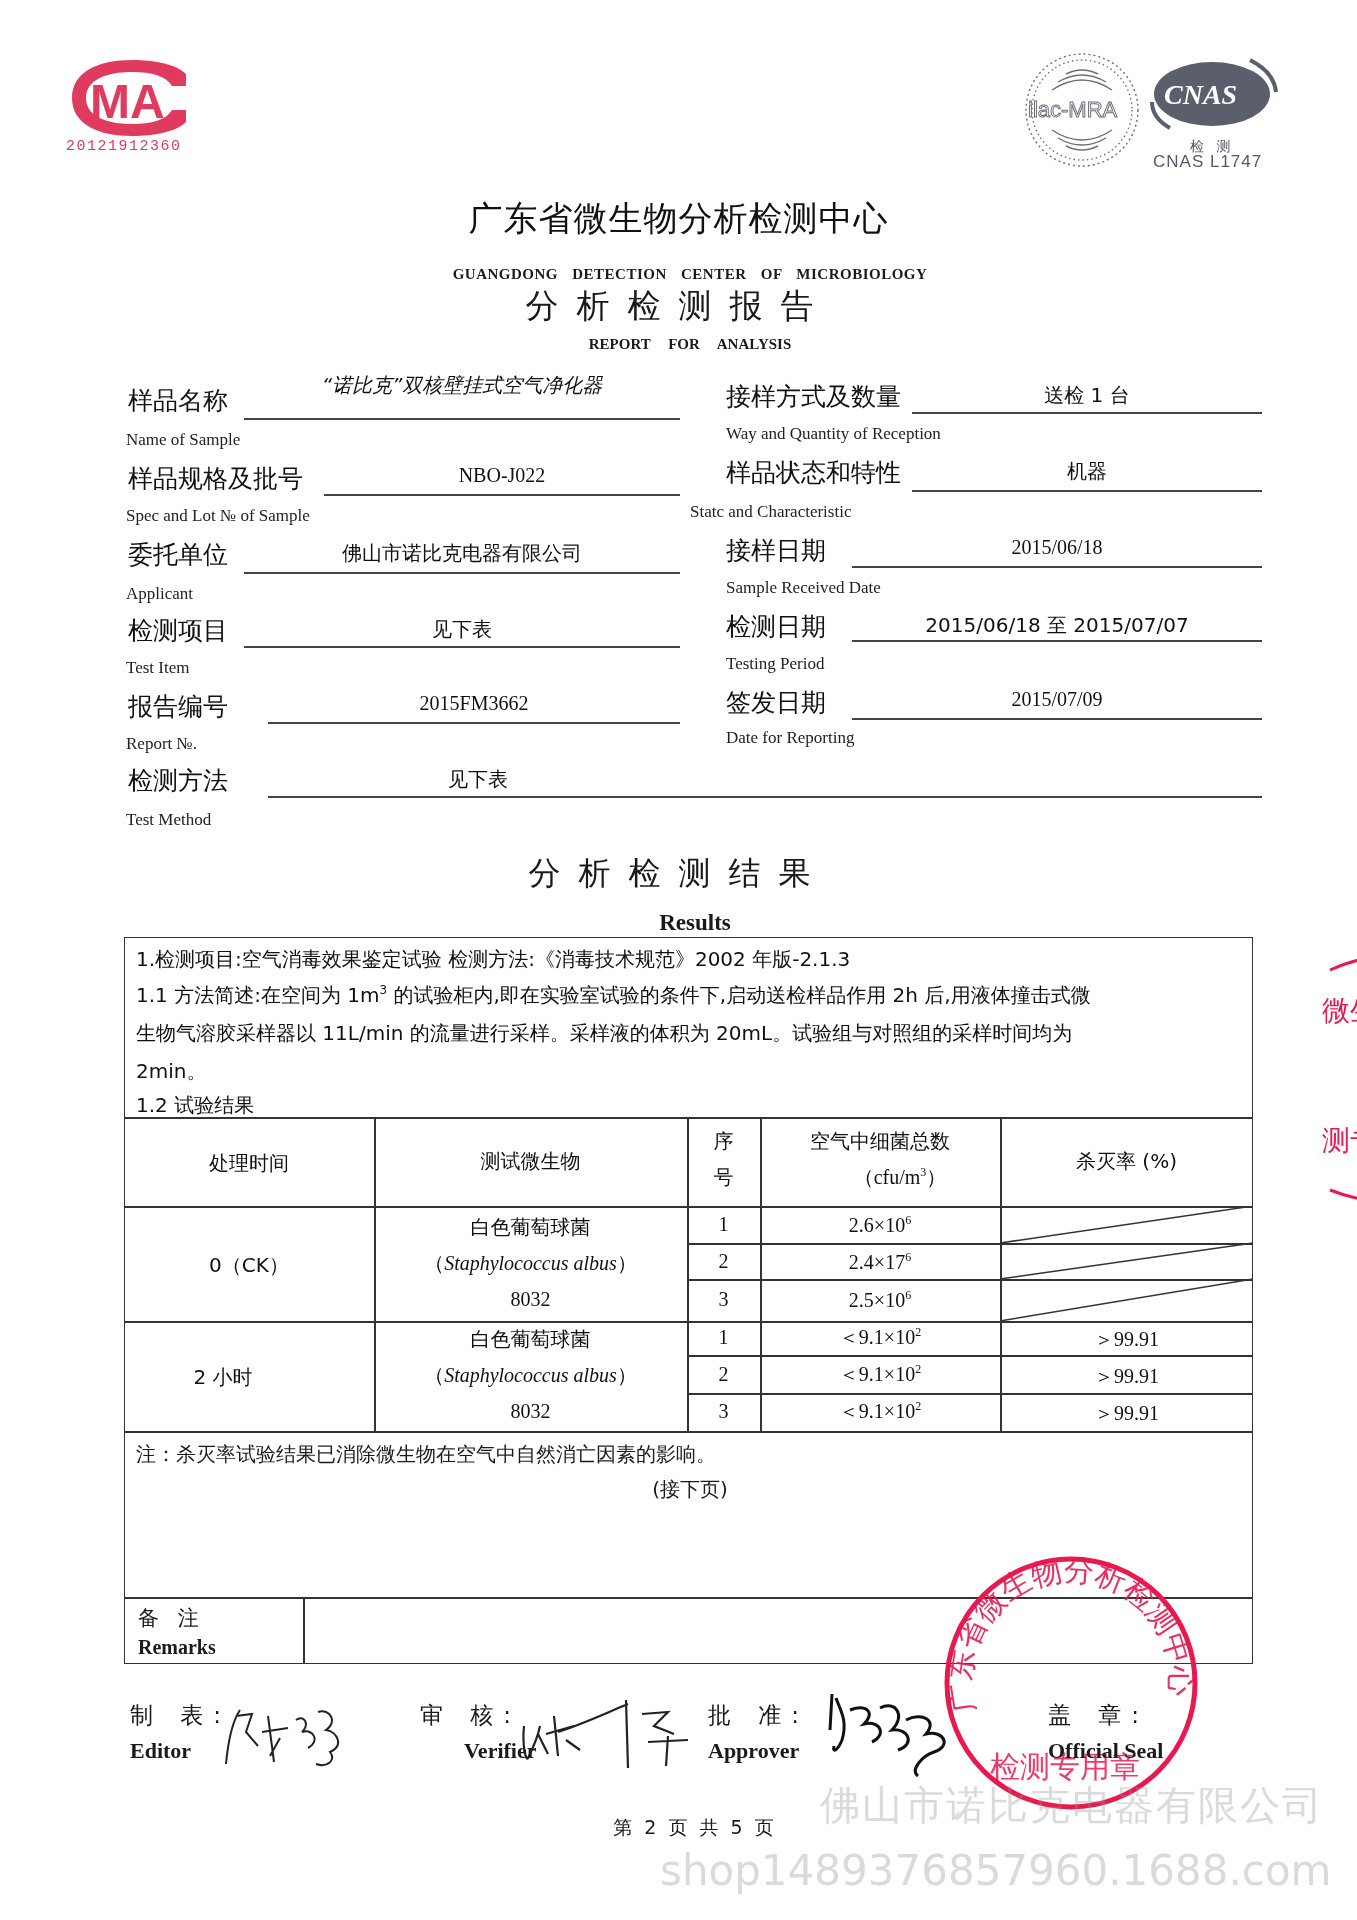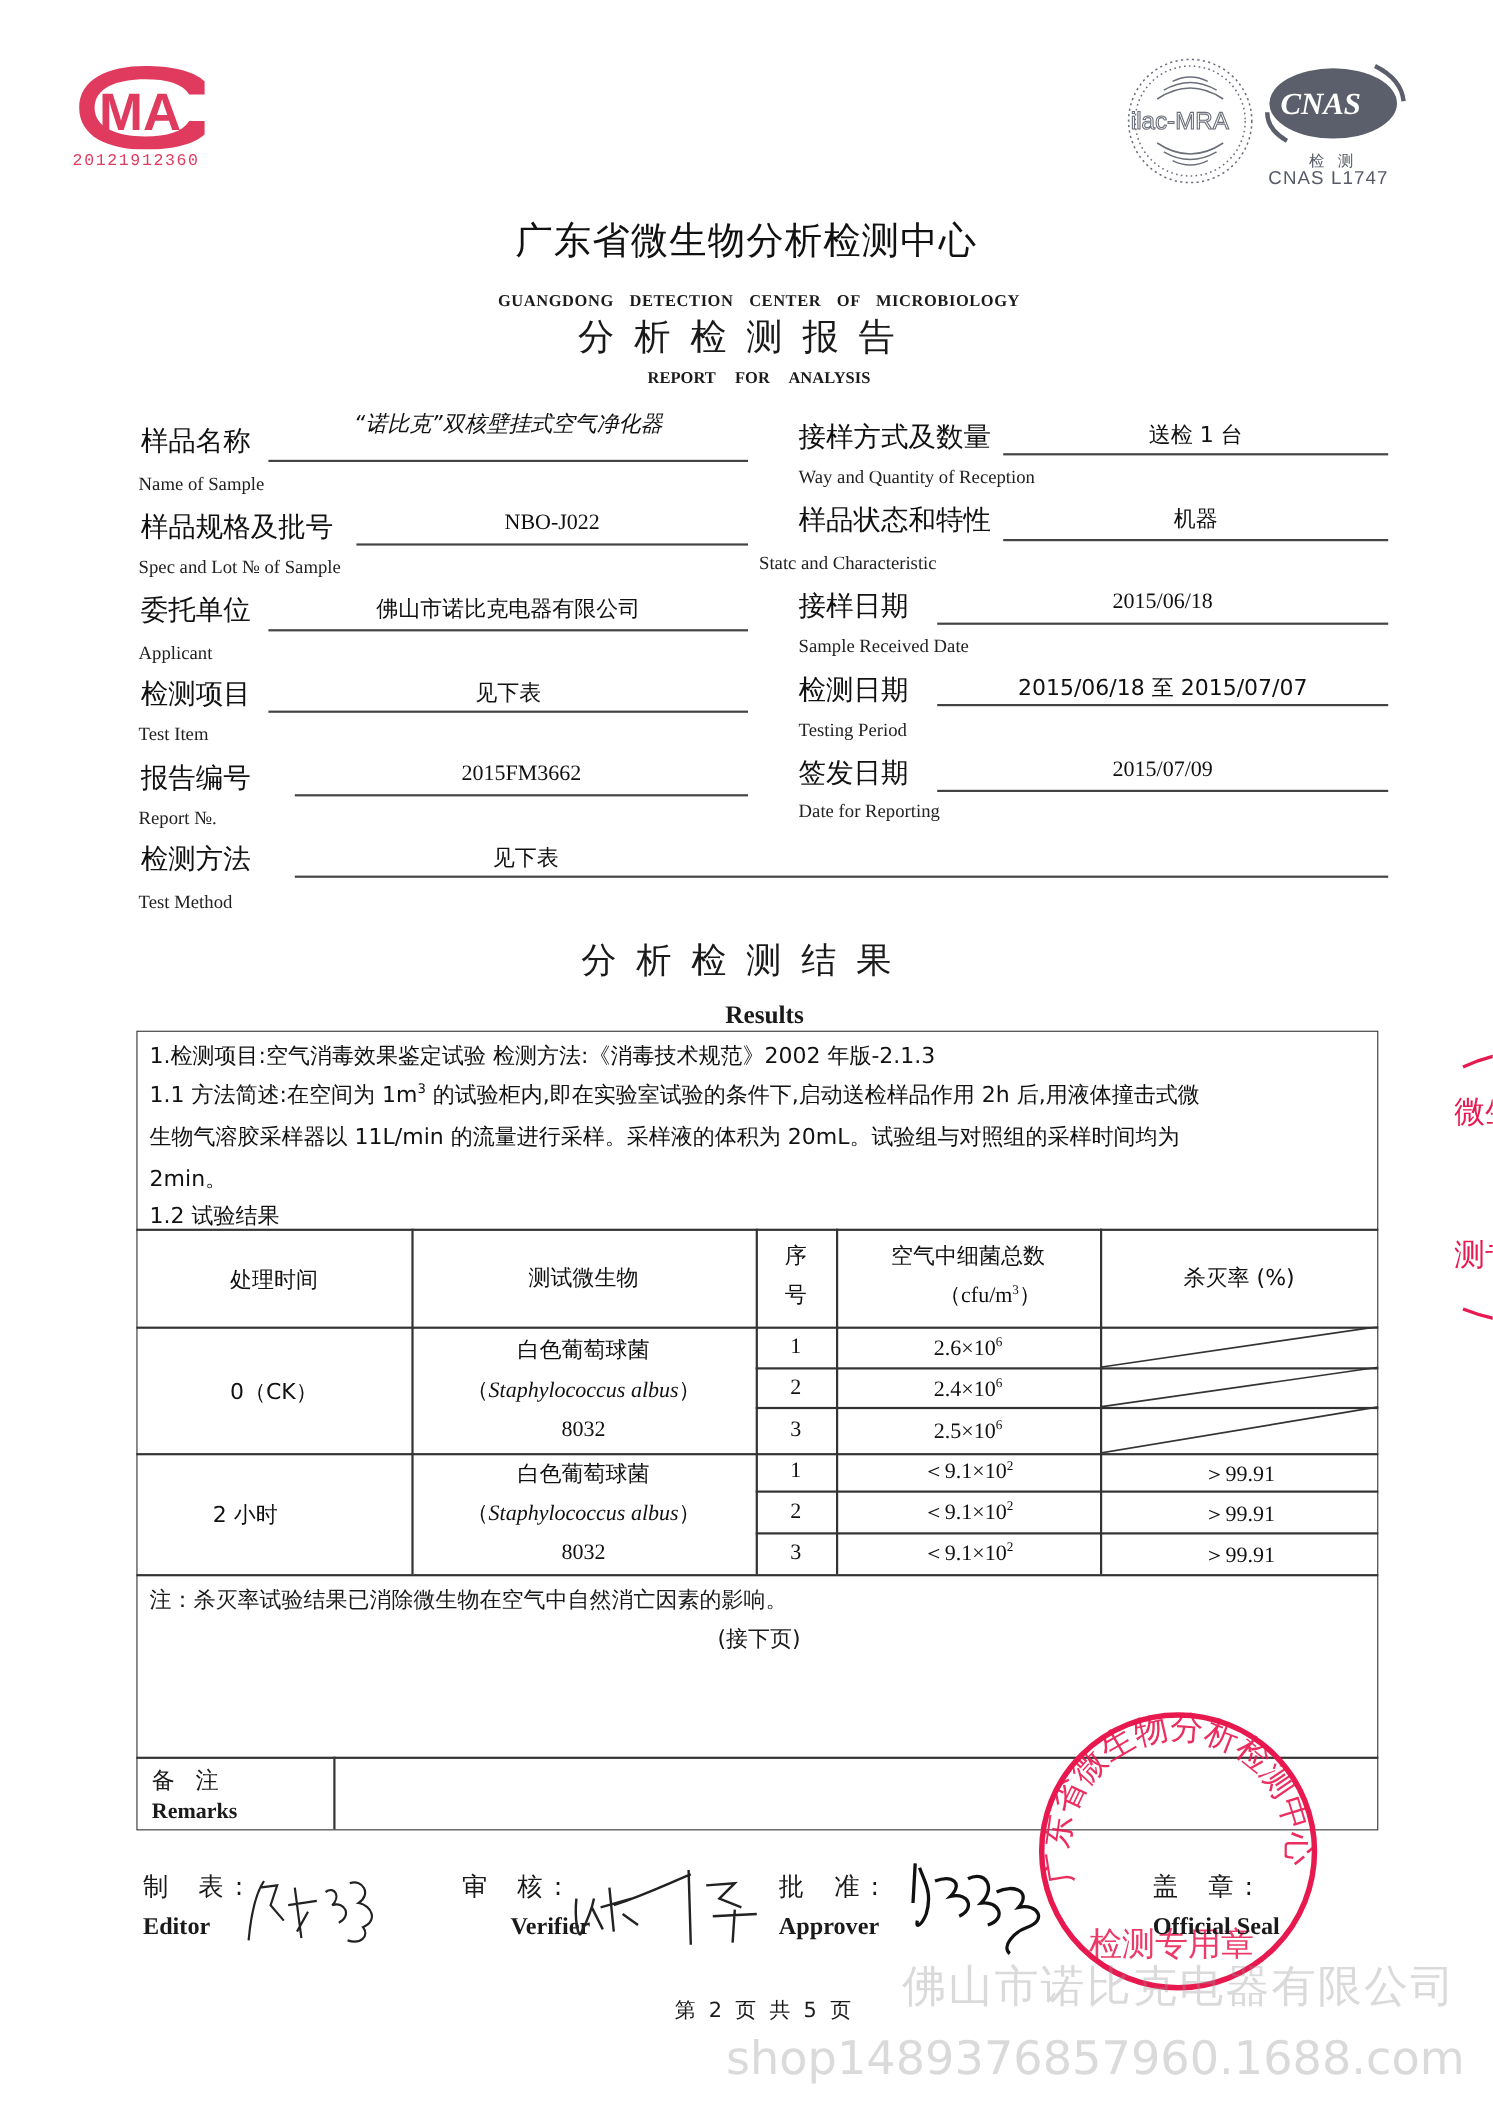--- a/index.html
+++ b/index.html
@@ -204,21 +204,21 @@
   <div class="abs cell cn" style="left:1000px;width:253px;top:1148px;">杀灭率 (%)</div>
 
   <div class="abs cell cn" style="left:124px;width:250px;top:1252px;">0（CK）</div>
   <div class="abs cell cn" style="left:374px;width:313px;top:1214px;">白色葡萄球菌</div>
   <div class="abs cell serif" style="left:374px;width:313px;top:1250px;"><span>（</span><span class="italic">Staphylococcus albus</span><span>）</span></div>
   <div class="abs cell serif" style="left:374px;width:313px;top:1288px;">8032</div>
 
   <div class="abs cell serif" style="left:687px;width:73px;top:1213px;">1</div>
   <div class="abs cell serif" style="left:760px;width:240px;top:1213px;"><span>2.6×10</span><sup>6</sup></div>
   <div class="abs cell serif" style="left:687px;width:73px;top:1250px;">2</div>
-  <div class="abs cell serif" style="left:760px;width:240px;top:1250px;"><span>2.4×10</span><sup>6</sup></div>
+  <div class="abs cell serif" style="left:760px;width:240px;top:1250px;"><span>2.4×17</span><sup>6</sup></div>
   <div class="abs cell serif" style="left:687px;width:73px;top:1288px;">3</div>
   <div class="abs cell serif" style="left:760px;width:240px;top:1288px;"><span>2.5×10</span><sup>6</sup></div>
 
   <div class="abs cell cn" style="left:124px;width:198px;top:1364px;">2 小时</div>
   <div class="abs cell cn" style="left:374px;width:313px;top:1326px;">白色葡萄球菌</div>
   <div class="abs cell serif" style="left:374px;width:313px;top:1362px;"><span>（</span><span class="italic">Staphylococcus albus</span><span>）</span></div>
   <div class="abs cell serif" style="left:374px;width:313px;top:1400px;">8032</div>
 
   <div class="abs cell serif" style="left:687px;width:73px;top:1326px;">1</div>
   <div class="abs cell serif" style="left:760px;width:240px;top:1324px;"><span>＜9.1×10</span><sup>2</sup></div>

